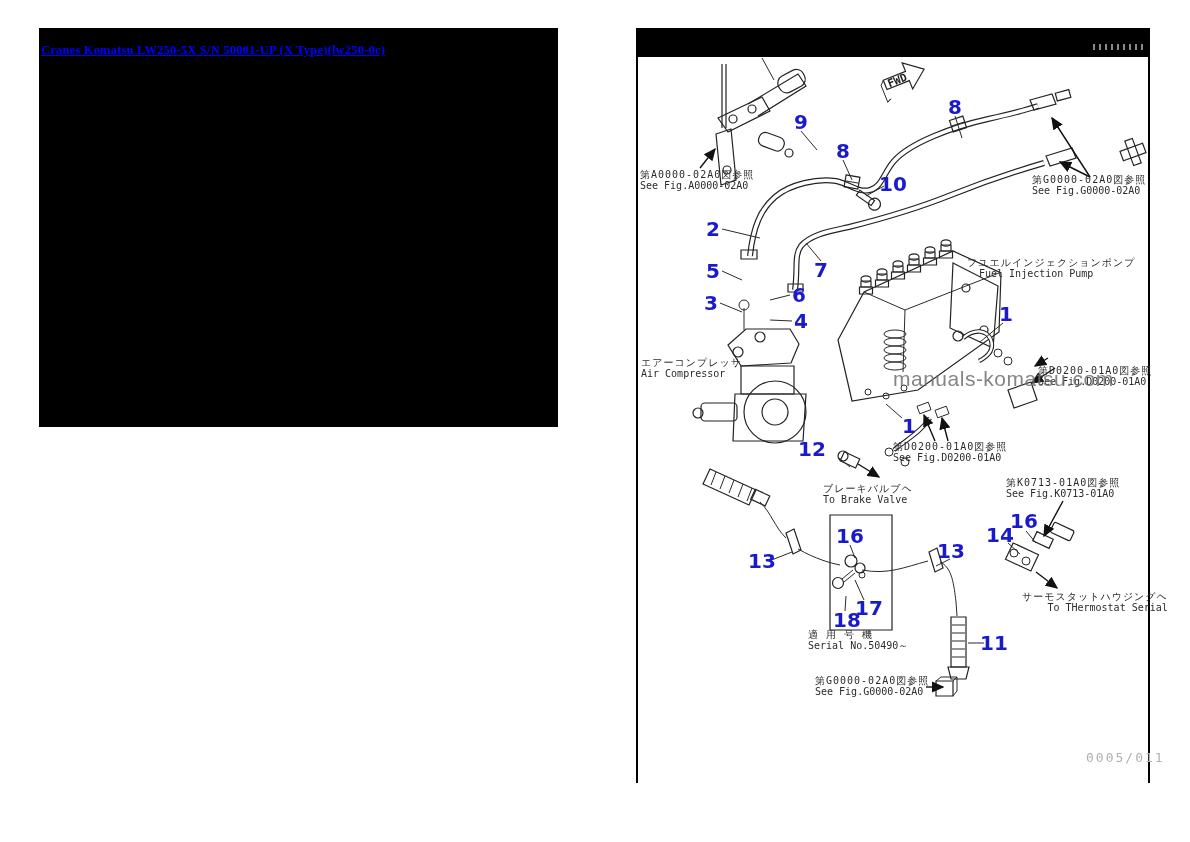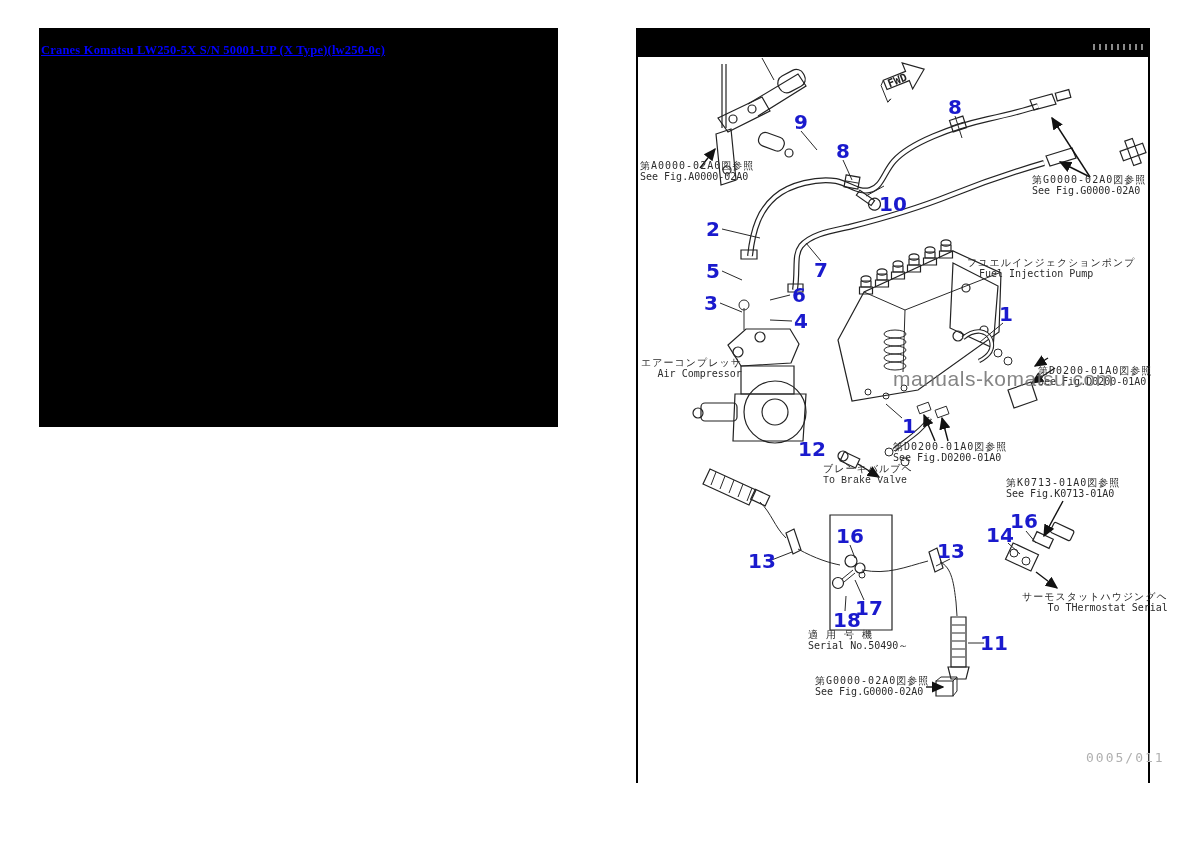--- a/index.html
+++ b/index.html
@@ -248,49 +248,49 @@
       <path class="arrowline" marker-end="url(#ah)" d="M1048,358 L1035,366"></path>
       <path class="arrowline" marker-end="url(#ah)" d="M935,441 L924,415"></path>
       <path class="arrowline" marker-end="url(#ah)" d="M948,441 L942,418"></path>
       <path class="arrowline" marker-end="url(#ah)" d="M1063,501 L1044,536"></path>
       <path class="arrowline" marker-end="url(#ah)" d="M858,464 L879,477"></path>
       <path class="arrowline" marker-end="url(#ah)" d="M1036,572 L1057,588"></path>
       <path class="arrowline" marker-end="url(#ah)" d="M926,687 L943,687"></path>
     </g>
   </svg>
 
-  <div class="ref" style="left:640px;top:160px;">
+  <div class="ref" style="left:640px;top:169px;">
     <div class="jp">第A0000-02A0図参照</div>
     <div>See Fig.A0000-02A0</div>
   </div>
   <div class="ref" style="left:1032px;top:174px;">
     <div class="jp">第G0000-02A0図参照</div>
     <div>See Fig.G0000-02A0</div>
   </div>
   <div class="ref" style="left:967px;top:257px;">
     <div class="jp">フユエルインジェクションポンプ</div>
     <div style="padding-left:12px;">Fuel Injection Pump</div>
   </div>
   <div class="ref" style="left:1038px;top:365px;">
     <div class="jp">第D0200-01A0図参照</div>
     <div>See Fig.D0200-01A0</div>
   </div>
-  <div class="ref" style="left:641px;top:357px;text-align:right;">
+  <div class="ref" style="left:641px;top:357px;">
     <div class="jp">エアーコンプレッサ</div>
     <div>Air Compressor</div>
   </div>
   <div class="ref" style="left:893px;top:441px;">
     <div class="jp">第D0200-01A0図参照</div>
     <div>See Fig.D0200-01A0</div>
   </div>
   <div class="ref" style="left:1006px;top:477px;">
     <div class="jp">第K0713-01A0図参照</div>
     <div>See Fig.K0713-01A0</div>
   </div>
-  <div class="ref" style="left:823px;top:464px;font-family:Liberation Mono, monospace;">
+  <div class="ref" style="left:823px;top:483px;">
     <div class="jp">ブレーキバルブヘ</div>
     <div>To Brake Valve</div>
   </div>
   <div class="ref" style="left:1022px;top:591px;text-align:right;">
     <div class="jp">サーモスタットハウジングヘ</div>
     <div>To THermostat Serial</div>
   </div>
   <div class="ref" style="left:808px;top:629px;">
     <div class="jp">適 用 号 機</div>
     <div>Serial No.50490～</div>
@@ -299,21 +299,21 @@
     <div class="jp">第G0000-02A0図参照</div>
     <div>See Fig.G0000-02A0</div>
   </div>
 
   <div class="watermark">manuals-komatsu.com</div>
   <div class="page-code">0005/011</div>
 
   <div class="callout" style="left:801px;top:122px;">9</div>
   <div class="callout" style="left:955px;top:107px;">8</div>
   <div class="callout" style="left:843px;top:151px;">8</div>
-  <div class="callout" style="left:893px;top:184px;margin-top:20px;">10</div>
+  <div class="callout" style="left:893px;top:184px;">10</div>
   <div class="callout" style="left:713px;top:229px;">2</div>
   <div class="callout" style="left:821px;top:270px;">7</div>
   <div class="callout" style="left:713px;top:271px;">5</div>
   <div class="callout" style="left:799px;top:295px;">6</div>
   <div class="callout" style="left:711px;top:303px;">3</div>
   <div class="callout" style="left:801px;top:321px;">4</div>
   <div class="callout" style="left:1006px;top:314px;">1</div>
   <div class="callout" style="left:909px;top:426px;">1</div>
   <div class="callout" style="left:812px;top:449px;">12</div>
   <div class="callout" style="left:850px;top:536px;">16</div>

